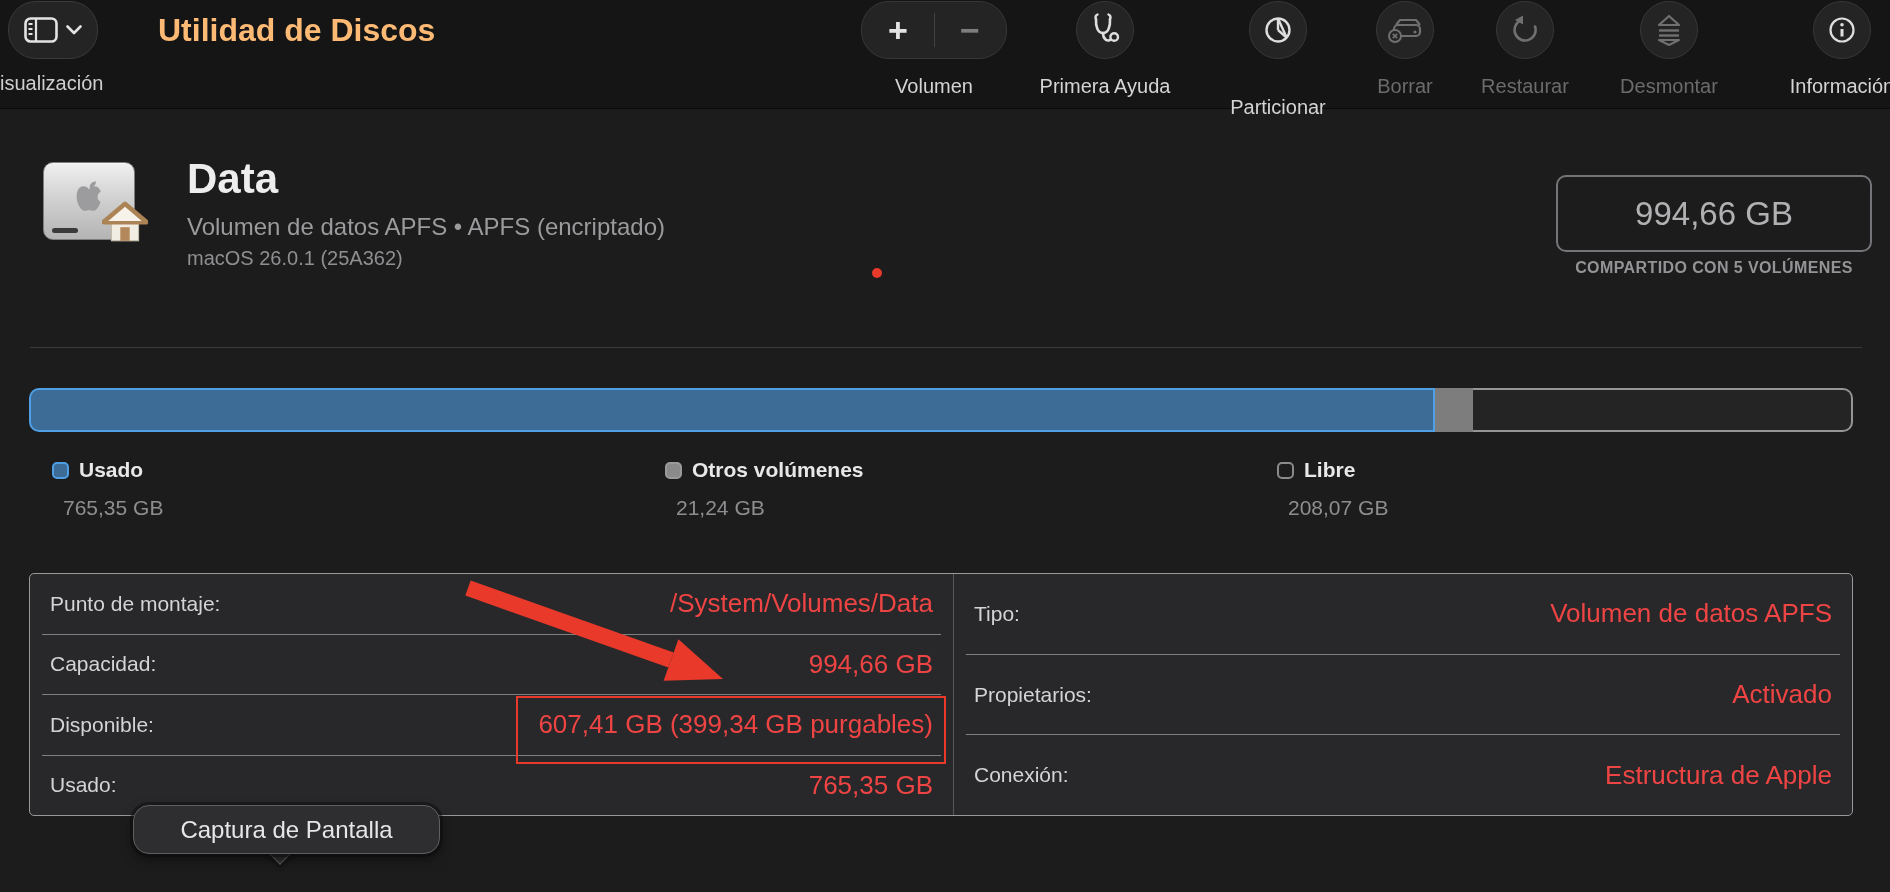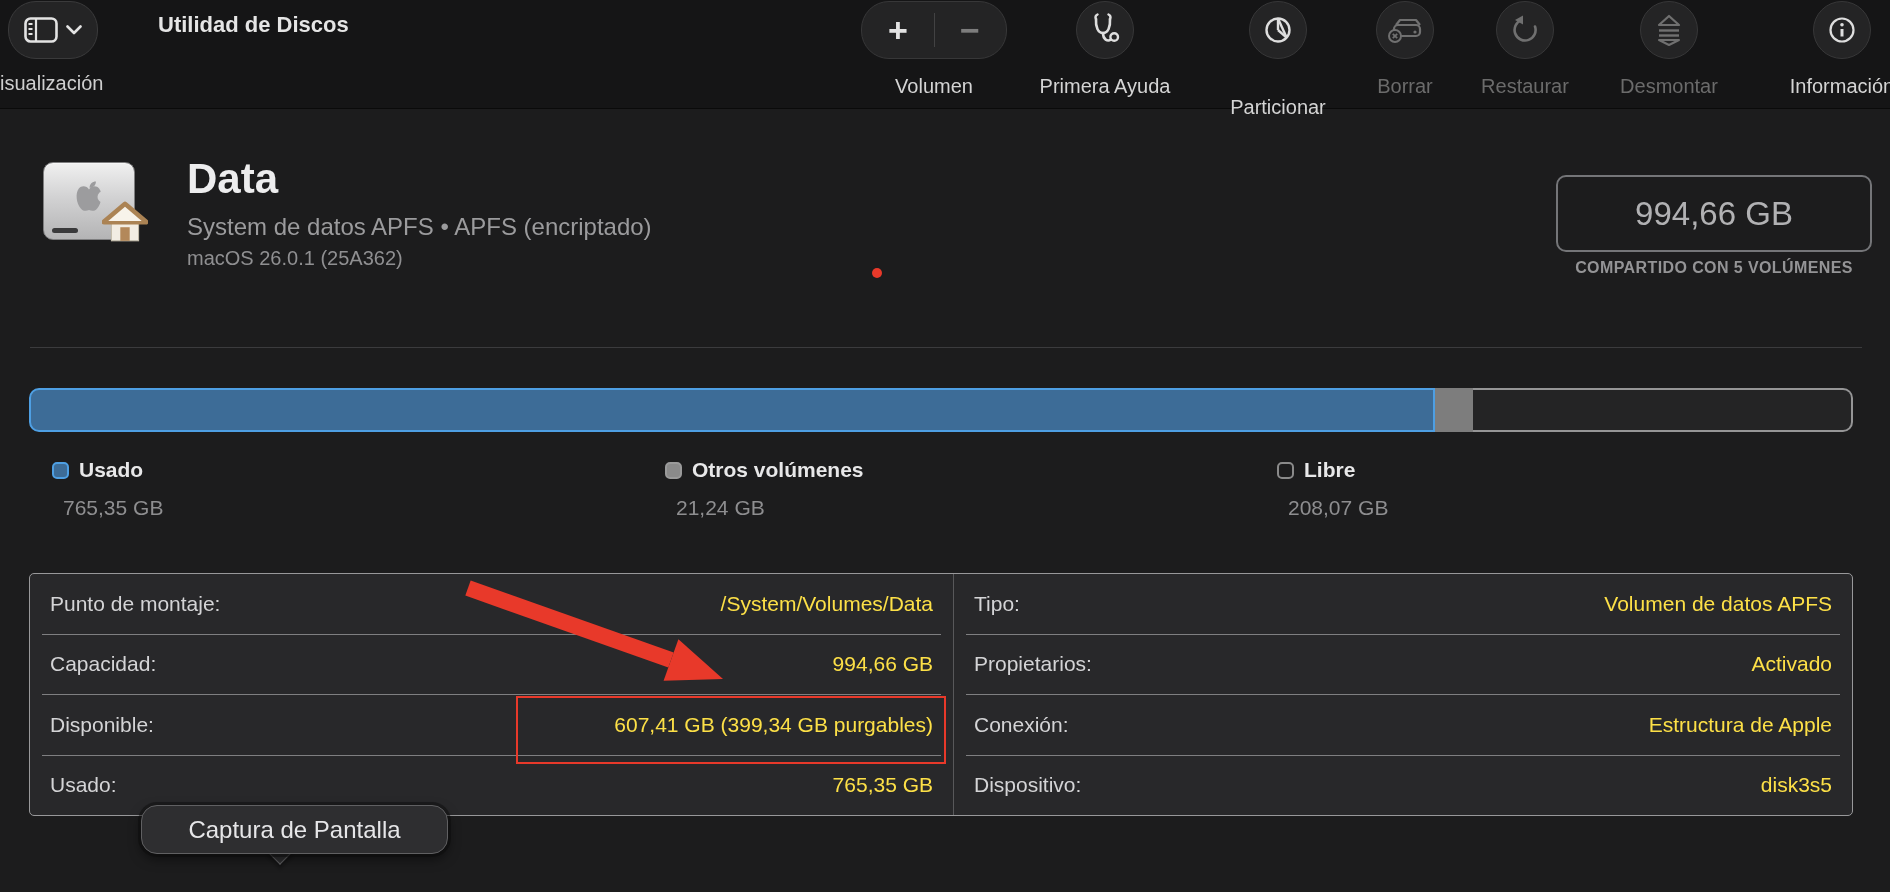--- a/index.html
+++ b/index.html
@@ -3,21 +3,21 @@
 <meta charset="utf-8">
 <style>
   html,body{margin:0;padding:0;background:#1c1c1d;}
   #screen{position:relative;width:1890px;height:892px;overflow:hidden;
     background:#1c1c1d;font-family:"Liberation Sans",sans-serif;
     -webkit-font-smoothing:antialiased;}
 
   
   .titlebar{position:absolute;left:0;top:0;width:1890px;height:108px;
     background:#151516;border-bottom:1px solid #0a0a0a;}
-  .win-title{position:absolute;left:158px;top:12px;font-size:22px;font-weight:bold;color:#e5e5e5;}
+  .win-title{position:absolute;left:158px;top:12px;font-size:32px;font-weight:bold;color:#fdba74;}
   .sb-toggle{position:absolute;left:8px;top:1px;width:88px;height:56px;border-radius:28px;
     background:#242425;border:1px solid #3a3a3b;display:flex;align-items:center;justify-content:center;gap:8px;}
   .sb-label{position:absolute;left:0px;top:72px;width:110px;text-align:left;font-size:20px;color:#cfcfcf;}
 
   .tb-item{position:absolute;top:1px;display:flex;flex-direction:column;align-items:center;}
   .tb-circle{width:56px;height:56px;border-radius:50%;background:#242425;border:1px solid #373738;
     display:flex;align-items:center;justify-content:center;}
   .tb-pill{width:144px;height:56px;border-radius:28px;background:#242425;border:1px solid #373738;
     display:flex;align-items:center;justify-content:center;}
   .tb-pill .half{width:71px;text-align:center;font-size:34px;line-height:52px;}
@@ -67,33 +67,33 @@
   
   .details{position:absolute;left:29px;top:573px;width:1824px;height:243px;box-sizing:border-box;
     background:#28282a;border:1px solid #98989a;border-radius:5px;display:flex;}
   .d-col{display:flex;flex-direction:column;box-sizing:border-box;}
   .d-col.left{width:923px;}
   .d-col.right{flex:1;border-left:1px solid #58585a;}
   .d-row{flex:1;display:flex;align-items:center;justify-content:space-between;
     margin:0 12px;padding:0 8px;border-bottom:1px solid #7f7f81;box-sizing:border-box;}
   .d-row:last-child{border-bottom:none;}
   .d-label{font-size:21px;color:#d4d4d6;}
-  .d-value{font-size:21px;color:#fde047;text-align:right;}
+  .d-value{font-size:26px;color:#ef4444;text-align:right;}
 
   
   .anno-box{position:absolute;left:516px;top:696px;width:430px;height:68px;
     border:2.5px solid #e8392a;box-sizing:border-box;}
   .anno-arrow{position:absolute;left:440px;top:560px;pointer-events:none;}
 
   
   .tooltip{position:absolute;left:133px;top:805px;width:307px;height:49px;
     background:#2e2e30;border:1.5px solid #606062;border-radius:16px;box-sizing:border-box;
     display:flex;align-items:center;justify-content:center;
     box-shadow:0 0 0 3px rgba(10,10,10,.45),0 5px 12px rgba(0,0,0,.5);
-    font-size:24px;color:#e6e6e8;margin-left:8px;}
+    font-size:24px;color:#e6e6e8;}
   .tooltip-tail{position:absolute;left:271px;top:843px;width:17px;height:17px;background:#2e2e30;
     border-right:1.5px solid #606062;border-bottom:1.5px solid #606062;transform:rotate(45deg);
     box-shadow:3px 3px 3px rgba(10,10,10,.35);}
 </style>
 </head>
 <body>
 
 <div id="screen">
 
   <div class="titlebar">
@@ -212,21 +212,21 @@
     </svg>
     <svg class="disk-house" width="46" height="42" viewBox="0 0 44 40">
       <rect x="9" y="17" width="26" height="21" fill="#f2ede3" stroke="#c3bcab" stroke-width="1"></rect>
       <polygon points="2,20 22,3 42,20" fill="none" stroke="#ab8354" stroke-width="5" stroke-linejoin="round"></polygon>
       <polygon points="6,19 22,5.5 38,19" fill="#f7f3ea"></polygon>
       <rect x="17.5" y="25" width="9" height="13" fill="#b3885a"></rect>
     </svg>
   </div>
 
   <div class="vol-name">Data</div>
-  <div class="vol-type">System de datos APFS • APFS (encriptado)</div>
+  <div class="vol-type">Volumen de datos APFS • APFS (encriptado)</div>
   <div class="vol-os">macOS 26.0.1 (25A362)</div>
 
   <div class="cap-badge">994,66 GB</div>
   <div class="cap-caption">COMPARTIDO CON 5 VOLÚMENES</div>
 
   <div class="red-dot"></div>
   <div class="hdr-divider"></div>
 
   <div class="bar">
     <div class="seg seg-used"></div>
@@ -282,24 +282,20 @@
         <span class="d-label">Tipo:</span>
         <span class="d-value">Volumen de datos APFS</span>
       </div>
       <div class="d-row">
         <span class="d-label">Propietarios:</span>
         <span class="d-value">Activado</span>
       </div>
       <div class="d-row">
         <span class="d-label">Conexión:</span>
         <span class="d-value">Estructura de Apple</span>
-      </div>
-      <div class="d-row">
-        <span class="d-label">Dispositivo:</span>
-        <span class="d-value">disk3s5</span>
       </div>
     </div>
   </div>
 
   <div class="anno-box"></div>
   <svg class="anno-arrow" width="300" height="140" viewBox="0 0 300 140">
     <line x1="28" y1="28" x2="231" y2="100" stroke="#e8392a" stroke-width="16"></line>
     <polygon points="283,119 223.6,120.7 238.4,79.3" fill="#e8392a"></polygon>
   </svg>
 

